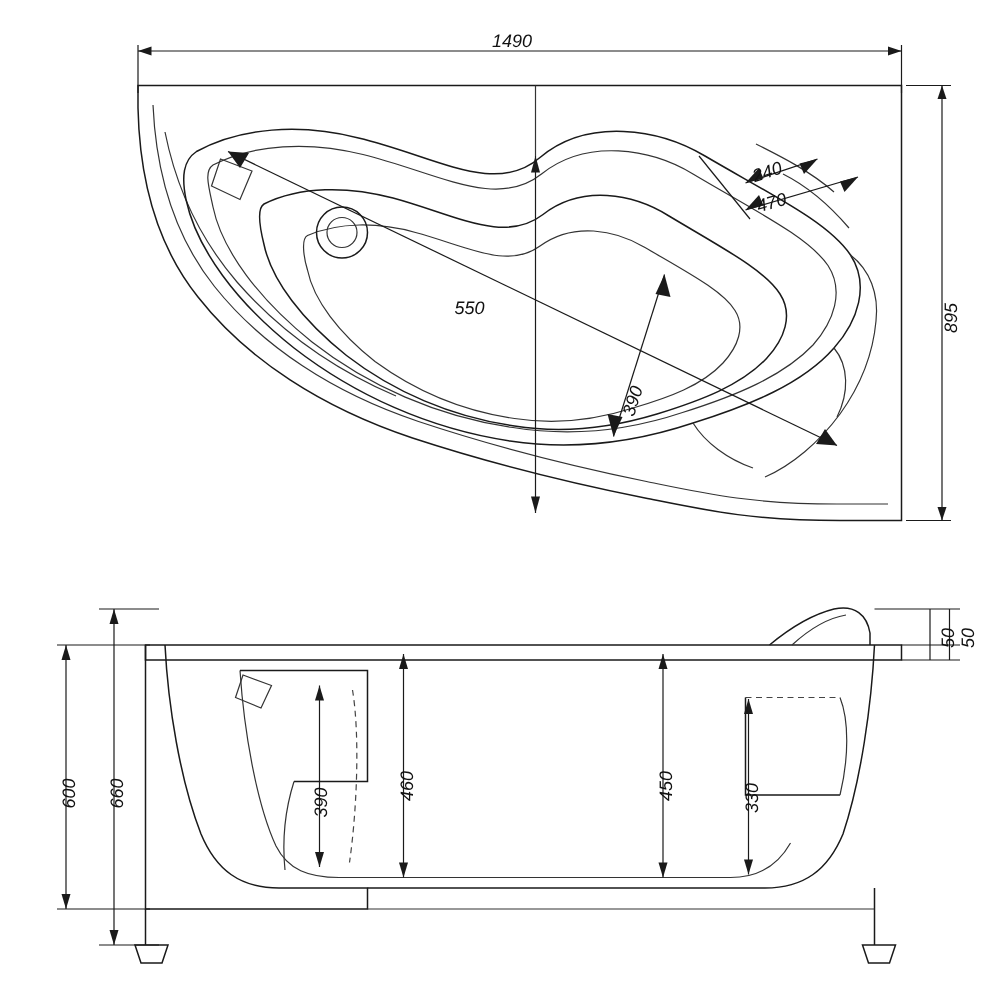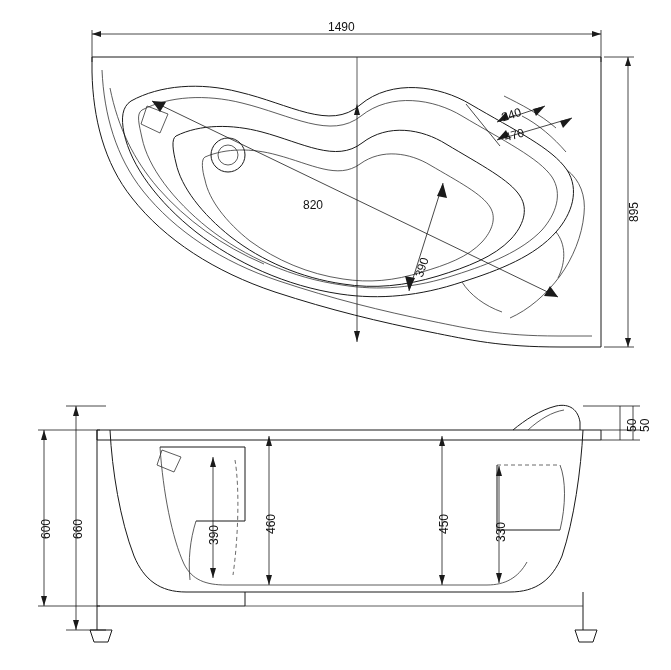--- a/index.html
+++ b/index.html
@@ -10,20 +10,21 @@
   body {
     width: 671px;
     height: 670px;
     font-family: "Liberation Sans", sans-serif;
     overflow: hidden;
   }
   #drawing {
     position: relative;
     width: 671px;
     height: 476px;
+    font-style: italic;
   }
   svg.sheet {
     position: absolute;
     top: 0;
     left: 0;
     width: 671px;
     height: 670px;
   }
   .ln {
     stroke: #1a1a1a;
@@ -253,21 +254,21 @@
       <path class="ln-dim" d="M 583,406 L 640,406"></path>
       <path class="ln-dim" d="M 620,406 L 620,440"></path>
       <path class="ln-dim" d="M 633,406 L 633,440"></path>
     </g>
   </svg>
 
   <div class="dimtxt" style="left:328px; top:21px;">1490</div>
 
   <div class="dimtxt vert" style="left:628px; top:222px;">895</div>
 
-  <div class="dimtxt" style="left:303px; top:199px;">820</div>
+  <div class="dimtxt" style="left:303px; top:199px;">550</div>
 
   <div class="dimtxt vert" style="left:413px; top:275px; transform:rotate(-72deg); transform-origin:left top;">390</div>
 
   <div class="dimtxt" style="left:500px; top:112px; transform:rotate(-18deg); transform-origin:left top;">240</div>
 
   <div class="dimtxt" style="left:503px; top:132px; transform:rotate(-16deg); transform-origin:left top;">470</div>
 
   <div class="dimtxt vert" style="left:626px; top:432px;">50</div>
   <div class="dimtxt vert" style="left:639px; top:432px;">50</div>
 

